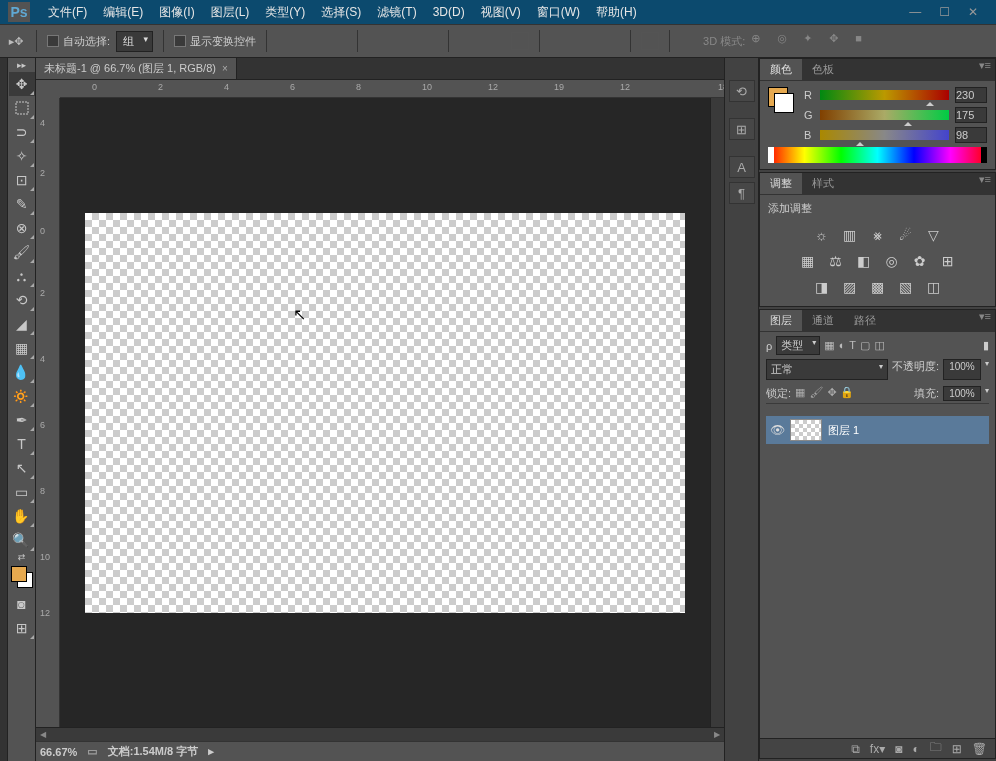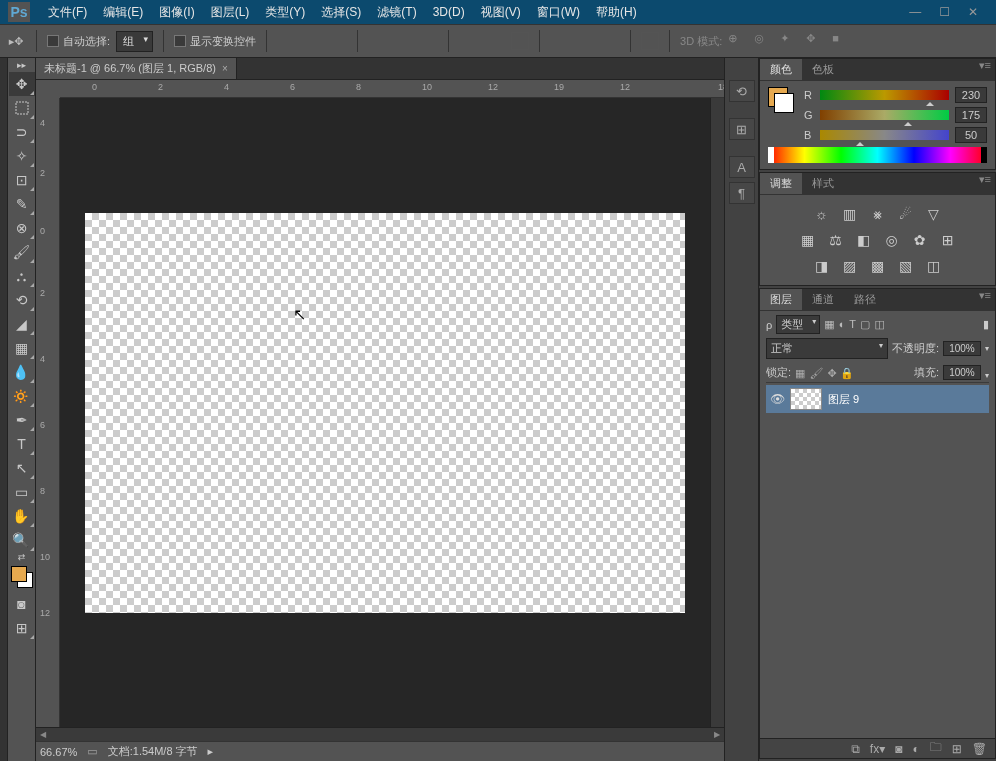--- a/index.html
+++ b/index.html
@@ -10,21 +10,21 @@
 .menubar-item { padding: 0 8px; line-height: 24px; cursor: pointer; color: #e6e6e6; font-size: 12px; }
 .window-controls { margin-left: auto; display: flex; gap: 18px; padding-right: 18px; color: #999; font-size: 12px; }
 
 .options-bar { height: 34px; background: #535353; border-top: 1px solid #333; border-bottom: 1px solid #222; display: flex; align-items: center; padding: 0 6px; gap: 6px; }
 .opt-icon { width: 20px; height: 20px; display: flex; align-items: center; justify-content: center; color: #bbb; }
 .opt-sep { width: 1px; height: 22px; background: #333; margin: 0 4px; }
 .opt-check { display: flex; align-items: center; gap: 4px; font-size: 11px; }
 .opt-checkbox { width: 12px; height: 12px; border: 1px solid #777; background: #3a3a3a; }
 .opt-select { background: #3a3a3a; border: 1px solid #222; padding: 2px 18px 2px 6px; font-size: 11px; color: #ddd; position: relative; }
 .opt-select::after { content: "▾"; position: absolute; right: 4px; top: 2px; font-size: 9px; }
-.opt-label { color: #888; font-size: 11px; }
+.opt-label { color: #888; font-size: 11px; margin-left: 23px; }
 .disabled-icons { display: flex; gap: 8px; opacity: 0.35; }
 .disabled-icons span { width: 18px; height: 18px; border: 1px solid #555; }
 
 .main-area { display: flex; height: 703px; }
 .tool-strip-left { width: 8px; background: #333; border-right: 1px solid #222; }
 .toolbar { width: 28px; background: #535353; display: flex; flex-direction: column; border-right: 1px solid #222; }
 .tool { width: 26px; height: 24px; display: flex; align-items: center; justify-content: center; color: #c8c8c8; font-size: 14px; cursor: pointer; position: relative; margin: 0 auto; }
 .tool.active { background: #3a3a3a; }
 .tool-corner::after { content: ""; position: absolute; right: 1px; bottom: 1px; border: 2px solid transparent; border-right-color: #aaa; border-bottom-color: #aaa; width: 0; height: 0; }
 .swatch-pair { width: 22px; height: 22px; position: relative; margin: 4px auto; }
@@ -50,56 +50,56 @@
     linear-gradient(45deg, transparent 75%, #ccc 75%),
     linear-gradient(-45deg, transparent 75%, #ccc 75%);
   background-size: 14px 14px;
   background-position: 0 0, 0 7px, 7px -7px, -7px 0;
   background-color: #fff;
 }
 .cursor-arrow { position: absolute; top: 92px; left: 208px; color: #000; font-size: 16px; }
 .scrollbar-v { width: 14px; background: #3a3a3a; border-left: 1px solid #222; }
 .scrollbar-h { height: 14px; background: #3a3a3a; border-top: 1px solid #222; display: flex; align-items: center; }
 .sb-arrow { width: 14px; height: 14px; display: flex; align-items: center; justify-content: center; color: #888; font-size: 8px; }
-.status-bar { height: 20px; background: #535353; border-top: 1px solid #333; display: flex; align-items: center; font-size: 11px; padding-left: 4px; gap: 10px; }
+.status-bar { height: 20px; background: #535353; border-top: 1px solid #333; display: flex; align-items: center; font-size: 11px; padding-left: 4px; gap: 10px; font-weight: bold; }
 
 .panel-strip { width: 34px; background: #424242; border-left: 1px solid #222; display: flex; flex-direction: column; gap: 4px; padding-top: 22px; padding-bottom: 4px; }
 .strip-icon { width: 26px; height: 22px; border: 1px solid #333; margin: 0 auto; display: flex; align-items: center; justify-content: center; font-size: 13px; color: #aaa; background: #474747; }
 .strip-sep { height: 8px; }
 
 .panels { width: 238px; background: #424242; border-left: 1px solid #222; display: flex; flex-direction: column; }
 .panel { background: #535353; border: 1px solid #222; margin-bottom: 2px; }
 .panel-tabs { height: 22px; background: #333; display: flex; align-items: flex-start; }
 .panel-tab { padding: 3px 10px; font-size: 11px; color: #999; cursor: pointer; }
 .panel-tab.active { background: #535353; color: #ddd; }
 .panel-menu { margin-left: auto; padding: 0 4px; color: #888; font-size: 11px; }
 .panel-body { padding: 6px 8px; }
 
 .color-row { display: flex; align-items: center; gap: 6px; margin-bottom: 4px; }
 .color-row .lab { width: 10px; font-size: 11px; }
 .slider-r { flex: 1; height: 10px; background: linear-gradient(to right, #081, #b90, #a00); position: relative; }
 .slider-g { flex: 1; height: 10px; background: linear-gradient(to right, #804000, #aa6, #0c4); position: relative; }
 .slider-b { flex: 1; height: 10px; background: linear-gradient(to right, #a80, #888, #44c); position: relative; }
 .slider-thumb { position: absolute; top: 8px; width: 0; height: 0; border: 4px solid transparent; border-bottom-color: #ccc; transform: translateX(-50%); }
-.color-val { width: 32px; height: 16px; background: #3a3a3a; border: 1px solid #222; font-size: 11px; text-align: center; line-height: 14px; }
+.color-val { width: 32px; height: 16px; background: #3a3a3a; border: 1px solid #222; font-size: 11px; line-height: 14px; }
 .color-swatch-big { width: 26px; height: 26px; position: relative; margin-right: 4px; }
 .csb-fg { width: 20px; height: 20px; background: #e6a94f; border: 1px solid #000; position: absolute; top: 0; left: 0; }
 .csb-bg { width: 20px; height: 20px; background: #fff; border: 1px solid #000; position: absolute; bottom: 0; right: 0; }
 .spectrum { height: 16px; width: 100%; background: linear-gradient(to right, #f00, #ff0, #0f0, #0ff, #00f, #f0f, #f00); position: relative; }
 .spectrum::before { content: ""; position: absolute; top: 0; left: 0; width: 6px; height: 100%; background: #fff; }
 .spectrum::after { content: ""; position: absolute; top: 0; right: 0; width: 6px; height: 100%; background: #000; }
 
 .adj-row { display: flex; gap: 10px; justify-content: center; padding: 4px 0; }
 .adj-icon { width: 18px; height: 18px; display: flex; align-items: center; justify-content: center; font-size: 14px; color: #ccc; }
 
-.layer-opts { display: flex; align-items: center; gap: 4px; font-size: 11px; margin-bottom: 4px; }
+.layer-opts { display: flex; gap: 4px; font-size: 11px; margin-bottom: 4px; }
 .layer-blend { flex: 1; background: #3a3a3a; border: 1px solid #222; padding: 2px 4px; font-size: 11px; position: relative; }
 .layer-blend::after { content: "▾"; position: absolute; right: 4px; font-size: 8px; }
 .opacity-box { width: 38px; background: #3a3a3a; border: 1px solid #222; text-align: center; font-size: 10px; padding: 1px 0; }
-.lock-row { display: flex; align-items: flex-end; gap: 4px; font-size: 11px; padding: 2px 0; border-bottom: 1px solid #3a3a3a; margin-bottom: 2px; }
+.lock-row { display: flex; align-items: flex-start; gap: 4px; font-size: 11px; padding: 2px 0; border-bottom: 1px solid #3a3a3a; margin-bottom: 12px; }
 .lock-icons { display: flex; gap: 4px; }
 .lock-icons span { font-size: 11px; color: #aaa; }
 .layer-list { min-height: 260px; background: #535353; }
 .layer-item { display: flex; align-items: center; height: 28px; background: #5a7a9a; padding: 0 4px; gap: 6px; }
 .eye { width: 14px; font-size: 12px; color: #ddd; cursor: pointer; }
 .layer-thumb { width: 32px; height: 22px; border: 1px solid #888;
   background-image:
     linear-gradient(45deg, #ccc 25%, transparent 25%),
     linear-gradient(-45deg, #ccc 25%, transparent 25%),
     linear-gradient(45deg, transparent 75%, #ccc 75%),
@@ -321,35 +321,36 @@
               <div class="slider-g">
                   <div class="slider-thumb" style="left:68%"></div>
                 </div>
               <div class="color-val">175</div>
             </div>
             <div class="color-row">
               <span class="lab">B</span>
               <div class="slider-b">
                   <div class="slider-thumb" style="left:31%"></div>
                 </div>
-              <div class="color-val">50</div>
+              <div class="color-val">98</div>
             </div>
           </div>
         </div>
         <div class="spectrum"></div>
       </div>
     </div>
 
     <div class="panel">
       <div class="panel-tabs">
         <div class="panel-tab active">调整</div>
         <div class="panel-tab">样式</div>
         <span class="panel-menu">▾≡</span>
       </div>
       <div class="panel-body">
+        <div style="margin-bottom:6px;">添加调整</div>
         <div class="adj-row">
           <span class="adj-icon">☼</span>
           <span class="adj-icon">▥</span>
           <span class="adj-icon">⨳</span>
           <span class="adj-icon">☄</span>
           <span class="adj-icon">▽</span>
         </div>
         <div class="adj-row">
           <span class="adj-icon">▦</span>
           <span class="adj-icon">⚖</span>
@@ -403,21 +404,21 @@
             <span>🔒</span>
           </div>
           <span style="margin-left:auto;">填充:</span>
           <div class="opacity-box">100%</div>
           <span style="font-size:8px;">▾</span>
         </div>
         <div class="layer-list" style="flex:1;">
           <div class="layer-item">
             <span class="eye">👁</span>
             <div class="layer-thumb"></div>
-            <span class="layer-name">图层 9</span>
+            <span class="layer-name">图层 1</span>
           </div>
         </div>
       </div>
       <div class="layer-footer">
         <span>⧉</span>
         <span>fx▾</span>
         <span>◙</span>
         <span>◐</span>
         <span>🗀</span>
         <span>⊞</span>

